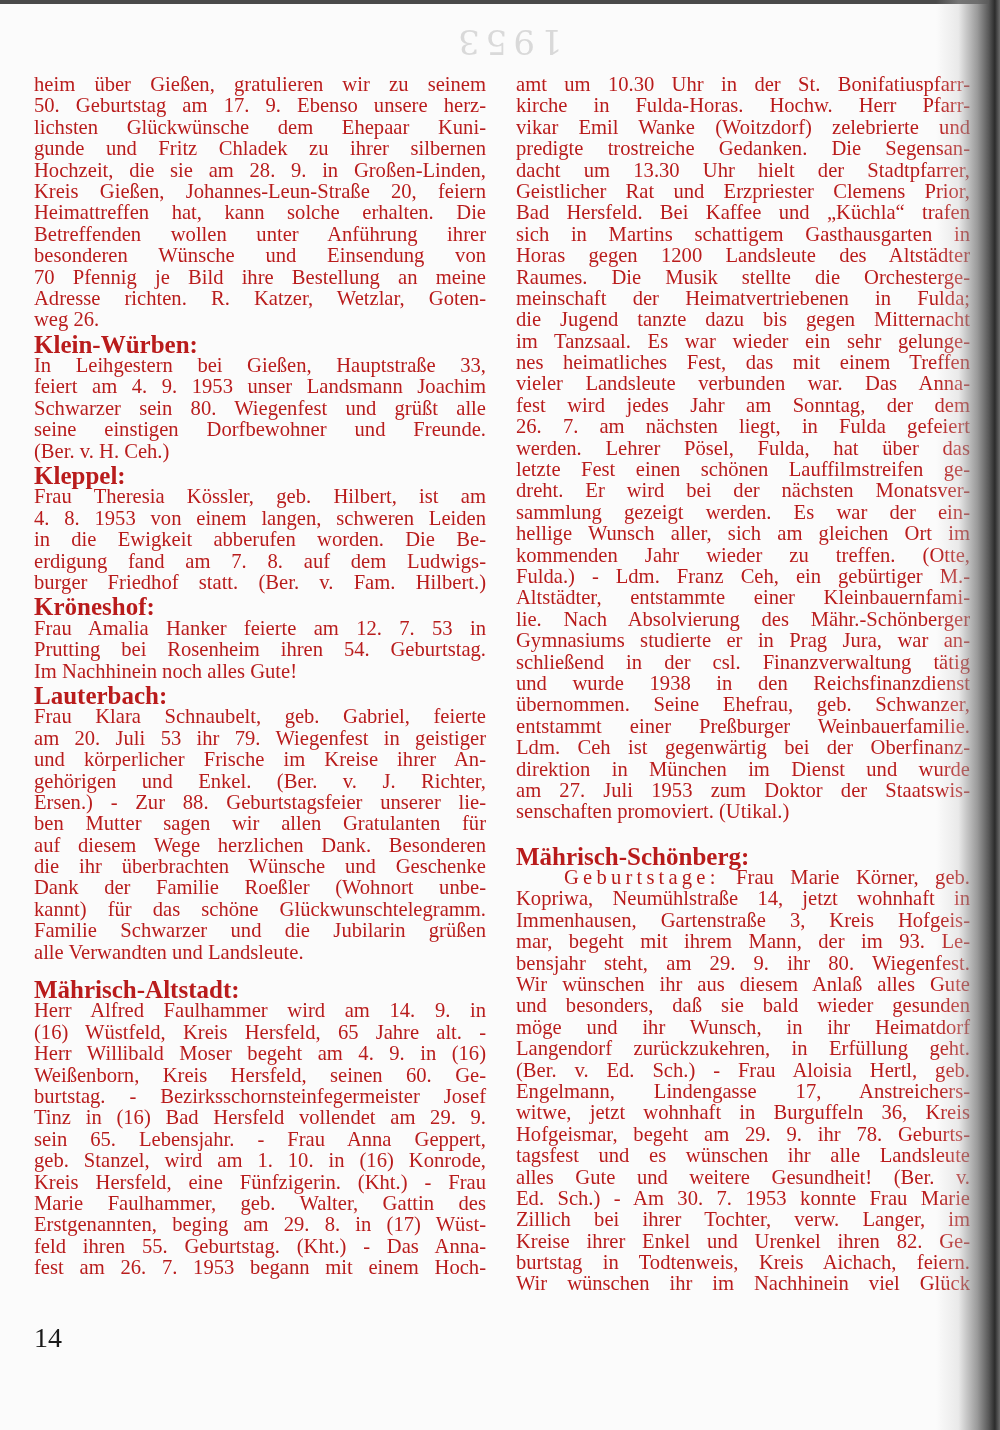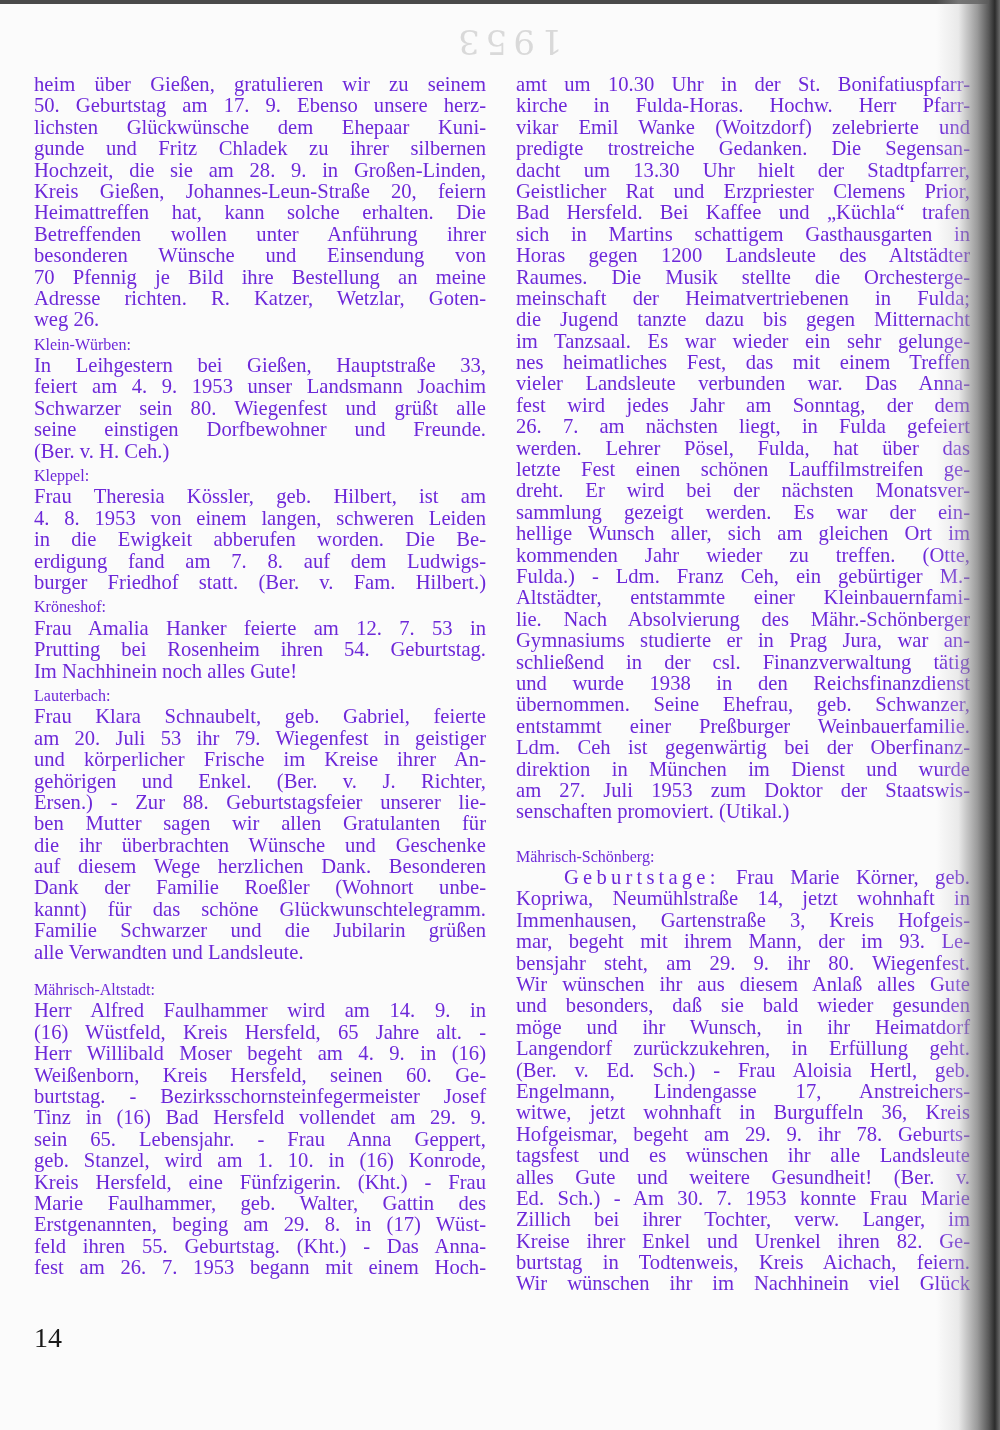--- a/index.html
+++ b/index.html
@@ -52,21 +52,21 @@
         #2c2c2c 92%,
         #6b6b6b 100%);
       pointer-events: none;
     }
     .column {
       position: absolute;
       top: 74px;
       font-family: "Liberation Serif", "DejaVu Serif", serif;
       font-size: 20.6px;
       line-height: 21.4px;
-      color: #6d28d9;
+      color: #b91c1c;
       text-align: justify;
       hyphens: manual;
     }
     .col-left {
       left: 34px;
       width: 452px;
     }
     .col-right {
       left: 516px;
       width: 454px;
@@ -77,22 +77,22 @@
       text-align-last: justify;
       white-space: nowrap;
       overflow: visible;
       height: 21.4px;
     }
     .line.last {
       text-align-last: left;
     }
     .heading {
       display: block;
-      font-weight: normal;
-      font-size: 16px;
+      font-weight: bold;
+      font-size: 25px;
       height: 21.4px;
       margin-top: 3px;
       text-align-last: left;
     }
     .spacer-big {
       display: block;
       height: 20px;
     }
     .spaced {
       letter-spacing: 4.2px;
@@ -156,22 +156,22 @@
     </div>
 
     <div>
       <span class="heading">Lauterbach:</span>
       <span class="line">Frau Klara Schnaubelt, geb. Gabriel, feierte</span>
       <span class="line">am 20. Juli 53 ihr 79. Wiegenfest in geistiger</span>
       <span class="line">und körperlicher Frische im Kreise ihrer An-</span>
       <span class="line">gehörigen und Enkel. (Ber. v. J. Richter,</span>
       <span class="line">Ersen.) - Zur 88. Geburtstagsfeier unserer lie-</span>
       <span class="line">ben Mutter sagen wir allen Gratulanten für</span>
+      <span class="line">auf diesem Wege herzlichen Dank. Besonderen</span>
       <span class="line">die ihr überbrachten Wünsche und Geschenke</span>
-      <span class="line">auf diesem Wege herzlichen Dank. Besonderen</span>
       <span class="line">Dank der Familie Roeßler (Wohnort unbe-</span>
       <span class="line">kannt) für das schöne Glückwunschtelegramm.</span>
       <span class="line">Familie Schwarzer und die Jubilarin grüßen</span>
       <span class="line last">alle Verwandten und Landsleute.</span>
     </div>
 
     <div>
       <span class="heading" style="margin-top:16px">Mährisch-Altstadt:</span>
       <span class="line">Herr Alfred Faulhammer wird am 14. 9. in</span>
       <span class="line">(16) Wüstfeld, Kreis Hersfeld, 65 Jahre alt. -</span>

